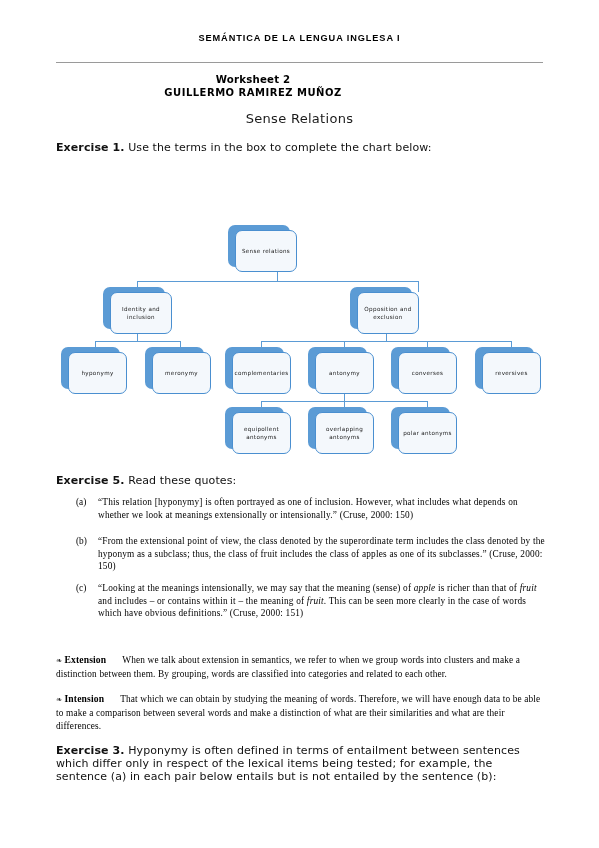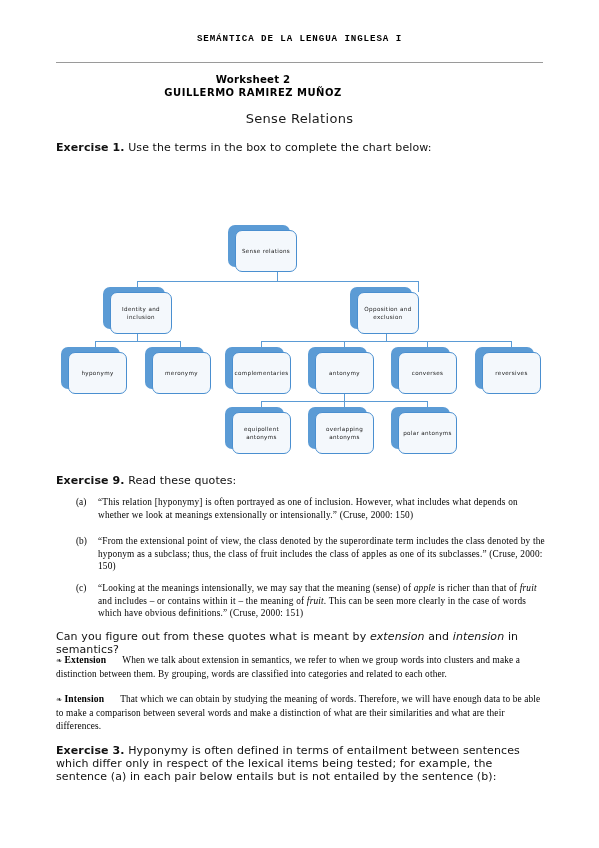--- a/index.html
+++ b/index.html
@@ -22,21 +22,21 @@
     width: 599px;
     height: 848px;
   }
 
   
   .doc-header {
     position: absolute;
     left: 0; top: 33px;
     width: 599px;
     text-align: center;
-    font-family: Liberation Mono, monospace;
+    font-family: Liberation Sans, sans-serif;
     font-weight: bold;
     font-size: 9.2px;
     letter-spacing: 0.9px;
   }
   .header-rule {
     position: absolute;
     left: 56px; top: 62px;
     width: 487px;
     height: 1px;
     background: #9a9a9a;
@@ -318,38 +318,37 @@
       </div>
     </div>
     <div class="node" style="left:398px; top:190px; width:59px; height:42px;">
       <div class="shadow"></div>
       <div class="face">
         <span class="label">polar antonyms</span>
       </div>
     </div>
   </div>
 
-  <div class="ex-prompt" id="exercise2-prompt"><b>Exercise 9.</b><span> Read these quotes:</span></div>
+  <div class="ex-prompt" id="exercise2-prompt"><b>Exercise 5.</b><span> Read these quotes:</span></div>
 
   <div class="quote-row" id="quote-a">
     <span class="quote-marker">(a)</span>
     <span class="quote-text">“This relation [hyponymy] is often portrayed as one of inclusion. However, what includes what depends on whether we look at meanings extensionally or intensionally.” (Cruse, 2000: 150)</span>
   </div>
 
   <div class="quote-row" id="quote-b">
     <span class="quote-marker">(b)</span>
     <span class="quote-text">“From the extensional point of view, the class denoted by the superordinate term includes the class denoted by the hyponym as a subclass; thus, the class of fruit includes the class of apples as one of its subclasses.” (Cruse, 2000: 150)</span>
   </div>
 
   <div class="quote-row" id="quote-c">
     <span class="quote-marker">(c)</span>
     <span class="quote-text"><span>“Looking at the meanings intensionally, we may say that the meaning (sense) of </span><i>apple</i><span> is richer than that of </span><i>fruit</i><span> and includes – or contains within it – the meaning of </span><i>fruit</i><span>. This can be seen more clearly in the case of words which have obvious definitions.” (Cruse, 2000: 151)</span></span>
   </div>
 
-  <div class="ex-prompt" id="question-line"><span>Can you figure out from these quotes what is meant by </span><i>extension</i><span> and </span><i>intension</i><span> in semantics?</span></div>
 
   <div class="def-block" id="def-extension"><span class="def-bullet">❧</span><span class="def-term">Extension</span><span class="def-gap"></span><span>When we talk about extension in semantics, we refer to when we group words into clusters and make a distinction between them.  By grouping, words are classified into categories and related to each other.</span></div>
 
   <div class="def-block" id="def-intension"><span class="def-bullet">❧</span><span class="def-term">Intension</span><span class="def-gap"></span><span>That which we can obtain by studying the meaning of words. Therefore, we will have enough data to be able to make a comparison between several words and make a distinction of what are their similarities and what are their differences.</span></div>
 
   <div class="ex-prompt" id="exercise3-prompt"><b>Exercise 3.</b><span> Hyponymy is often defined in terms of entailment between sentences which differ only in respect of the lexical items being tested; for example, the sentence (a) in each pair below entails but is not entailed by the sentence (b):</span></div>
 
 </div>
 
 </body></html>

